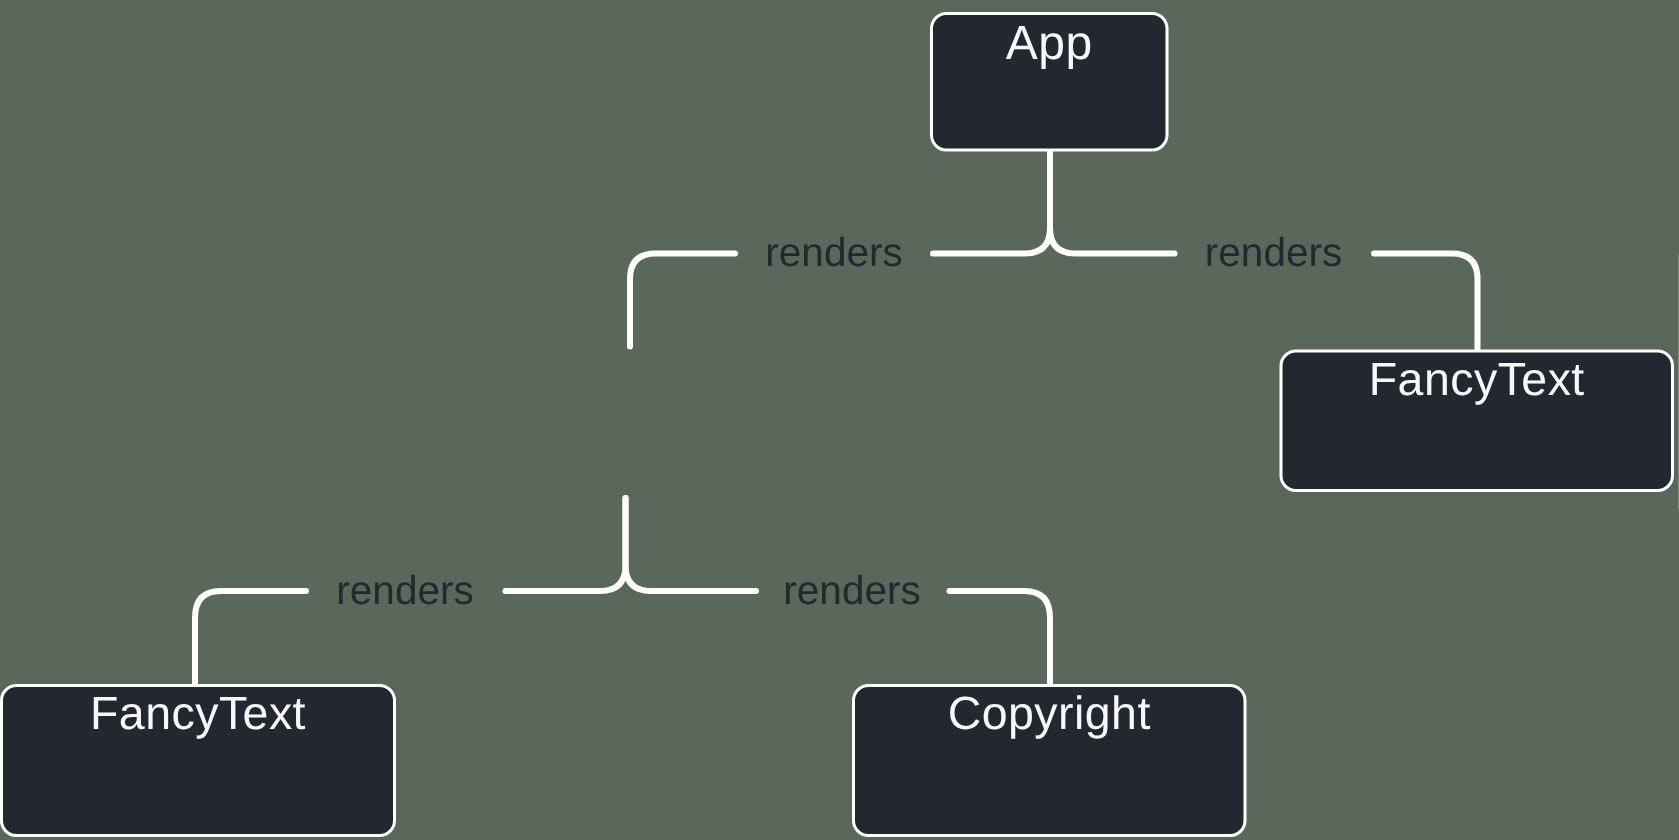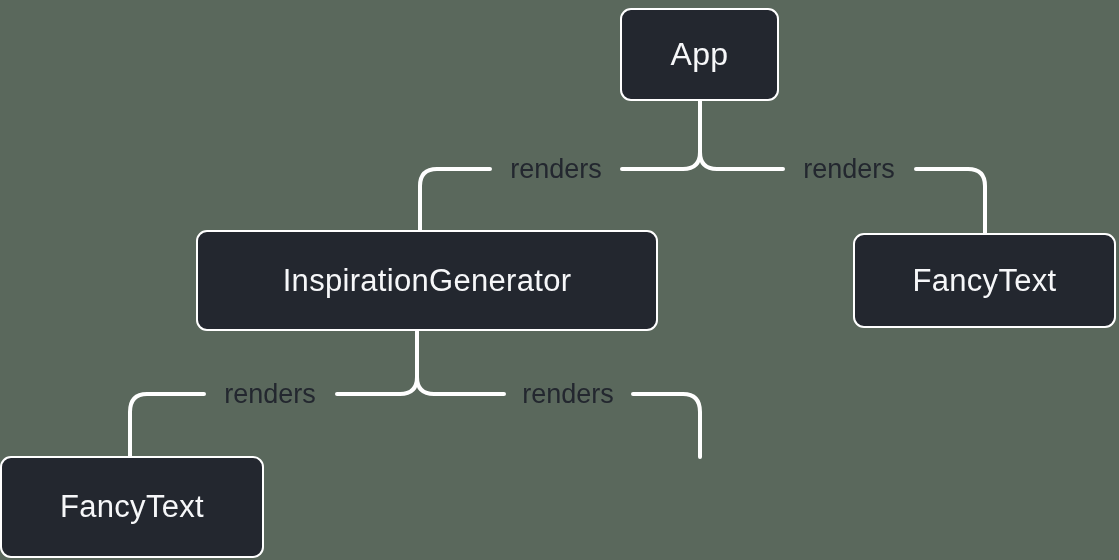--- a/index.html
+++ b/index.html
@@ -28,21 +28,21 @@
     stroke-linecap: round;
   }
   .node {
     position: absolute;
     box-sizing: border-box;
     background: #23272f;
     border: 2px solid #ffffff;
     border-radius: 11px;
     color: #f6f7f9;
     display: flex;
-    align-items: center;
+    align-items: flex-start;
     justify-content: center;
     font-size: 31px;
     font-weight: 500;
     letter-spacing: 0.3px;
   }
   .node-app            { left: 620px; top: 8px;   width: 159px; height: 93px;  font-size: 32px; }
   .node-inspiration    { left: 196px; top: 230px; width: 462px; height: 101px; }
   .node-fancy-top      { left: 853px; top: 233px; width: 263px; height: 95px;  }
   .node-fancy-bottom   { left: 0px;   top: 456px; width: 264px; height: 102px; }
   .node-copyright      { left: 568px; top: 456px; width: 263px; height: 102px; }
@@ -81,26 +81,26 @@
 
   <span class="edge-label edge-label-1">renders</span>
   <span class="edge-label edge-label-2">renders</span>
   <span class="edge-label edge-label-3">renders</span>
   <span class="edge-label edge-label-4">renders</span>
 
   <div class="node node-app">
     <span>App</span>
   </div>
 
-  <div class="node node-inspiration">
-    <span>InspirationGenerator</span>
-  </div>
 
   <div class="node node-fancy-top">
     <span>FancyText</span>
   </div>
 
   <div class="node node-fancy-bottom">
     <span>FancyText</span>
   </div>
 
+  <div class="node node-copyright">
+    <span>Copyright</span>
+  </div>
 
 </div>
 
 </body></html>

